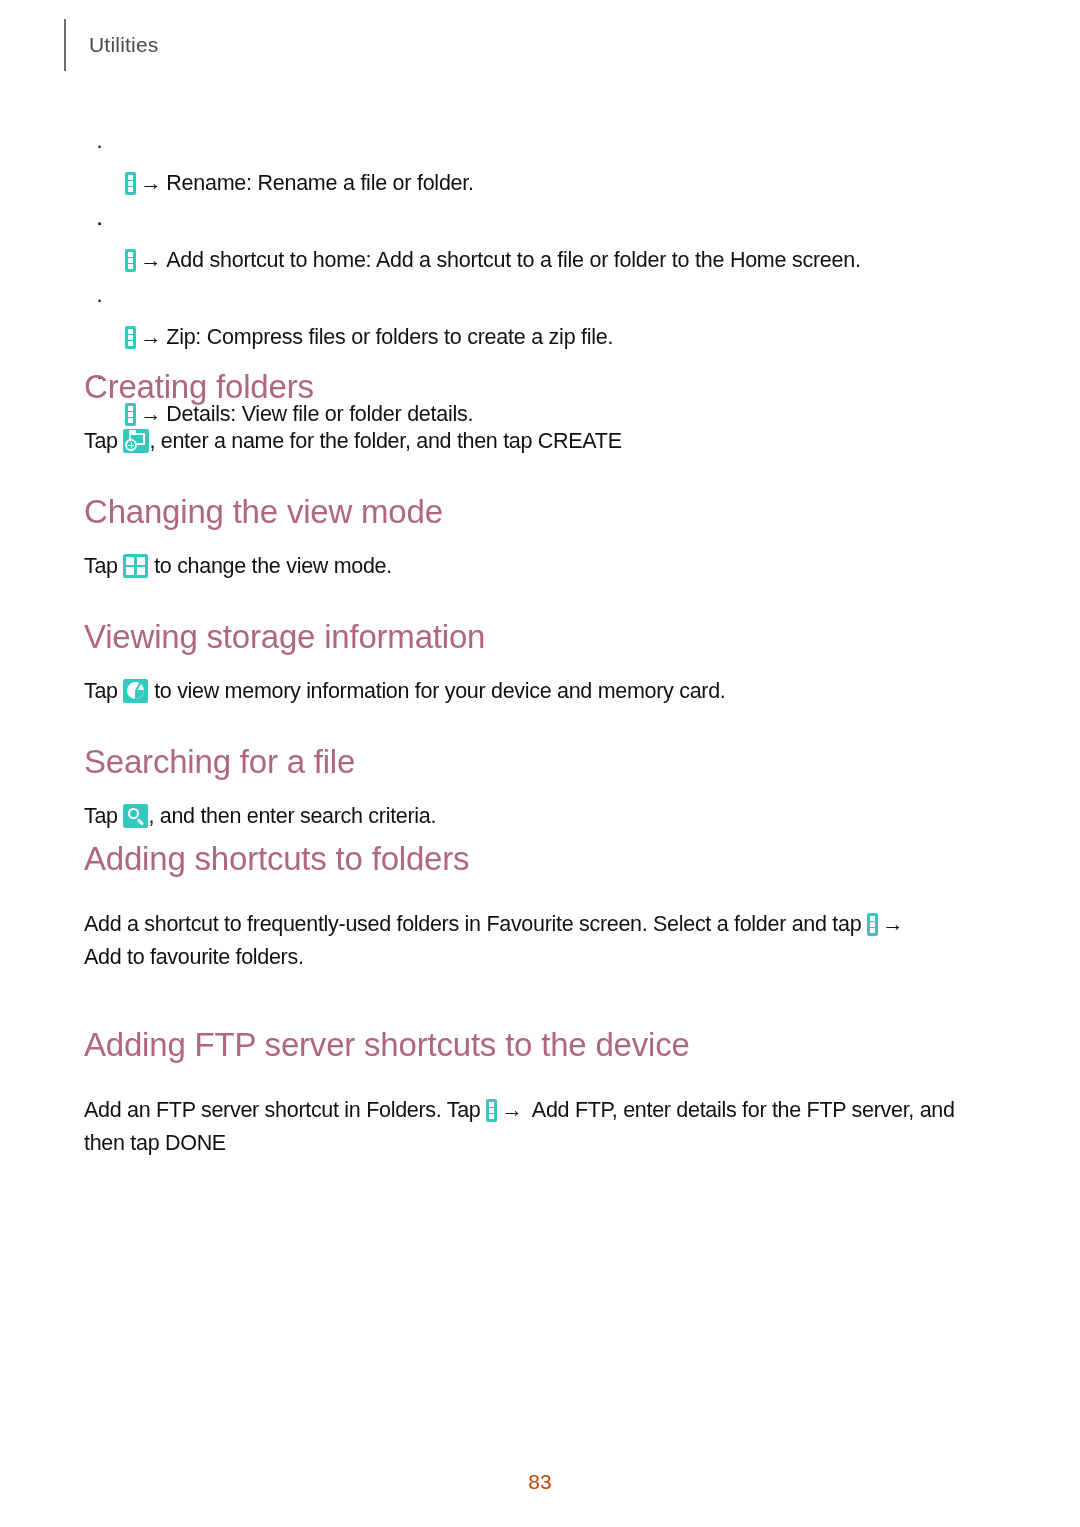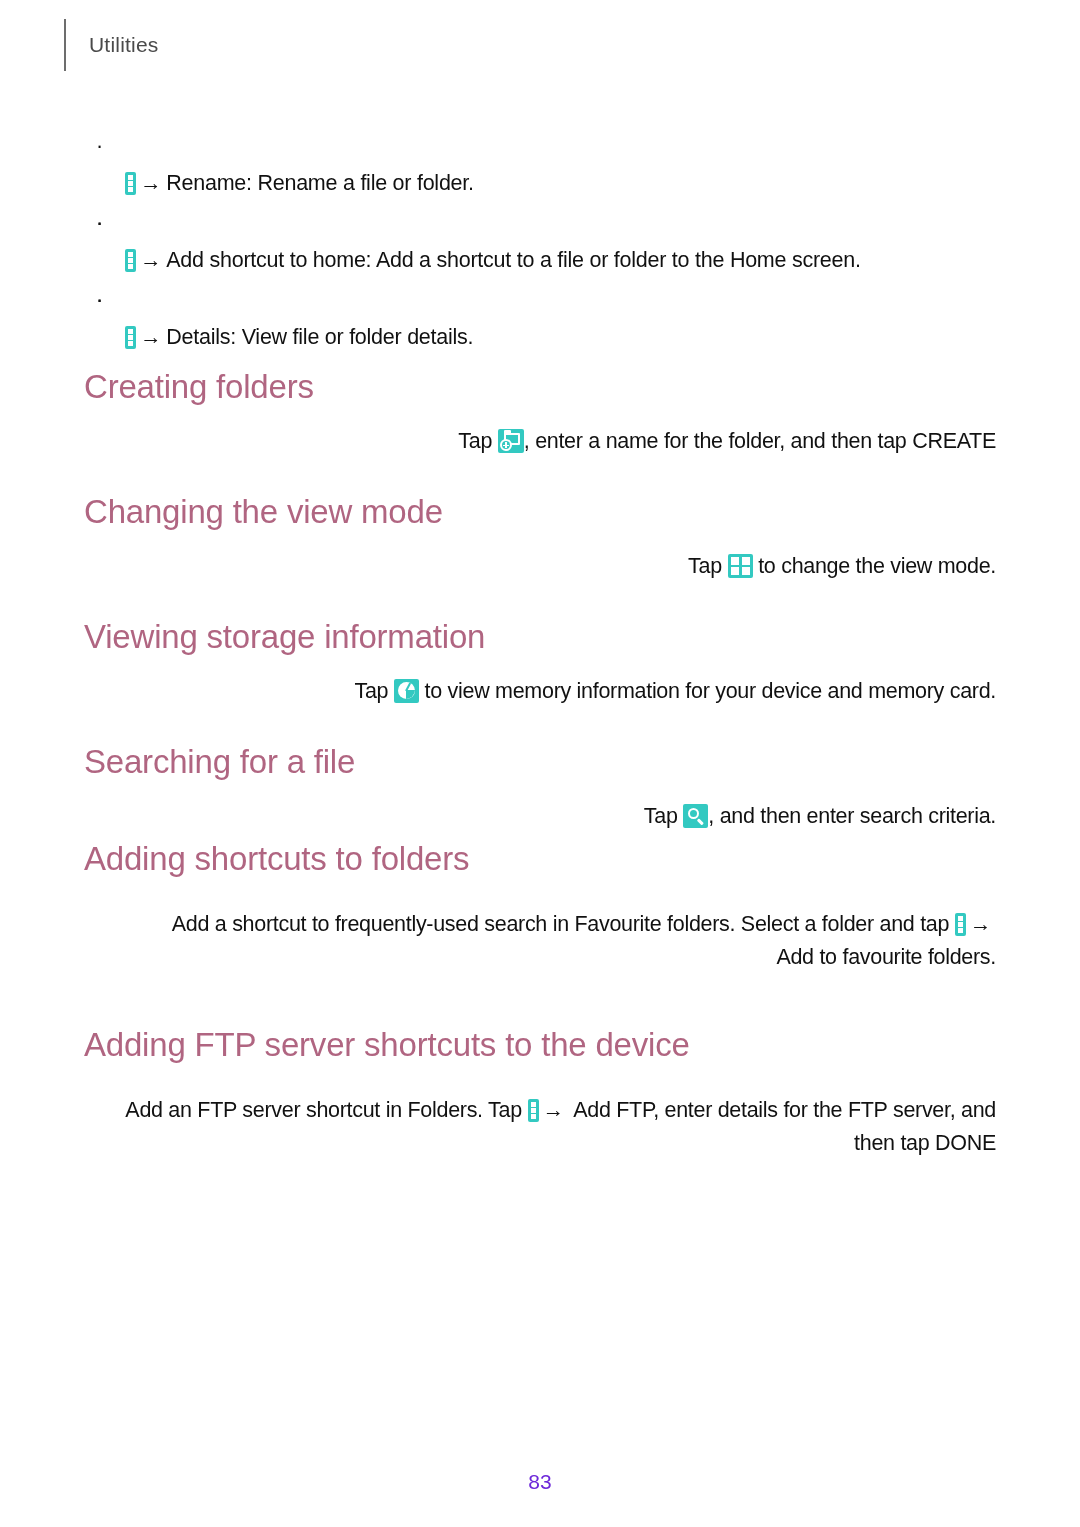--- a/index.html
+++ b/index.html
@@ -240,35 +240,34 @@
     letter-spacing: -0.2px;
     margin: 0;
     white-space: nowrap;
   }
   .para {
     font-size: 21.5px;
     line-height: 33px;
     color: #111111;
     letter-spacing: -0.3px;
     margin: 0;
-    text-align: right;
   }
   .para.nowrap { white-space: nowrap; }
 
   .sec { position: absolute; left: 0; width: 912px; }
 
   
   .folio {
     position: absolute;
     top: 1470px;
     left: 0;
     width: 1080px;
     text-align: center;
     font-size: 21px;
-    color: #6d28d9;
+    color: #c2410c;
   }
 </style>
 </head>
 <body>
 
 <div class="page">
 
   <div class="running-head">
     <div class="rh-rule"></div>
     <div class="rh-label">Utilities</div>
@@ -287,20 +286,21 @@
         <span class="dot">·</span>
       </li>
 
       <li class="bullet-item">
         <span class="dot">·</span>
         <span class="bl-body"><span class="ico ico-more"><i></i><i></i><i></i></span><span class="arrow">→</span><span>Add shortcut to home: Add a shortcut to a file or folder to the Home screen.</span></span>
       </li>
 
       <li class="bullet-item">
         <span class="dot">·</span>
+        <span class="bl-body"><span class="ico ico-more"><i></i><i></i><i></i></span><span class="arrow">→</span><span>Zip: Compress files or folders to create a zip file.</span></span>
       </li>
 
       <li class="bullet-item">
         <span class="dot">·</span>
         <span class="bl-body"><span class="ico ico-more"><i></i><i></i><i></i></span><span class="arrow">→</span><span>Details: View file or folder details.</span></span>
       </li>
 
     </ul>
 
     <div class="sec" style="top:242px">
@@ -318,21 +318,21 @@
       <p class="para nowrap" style="margin-top:19px"><span>Tap </span><span class="ico ico-search"><span class="lens"></span><span class="handle"></span></span><span>, and then enter search criteria.</span></p>
     </div>
 
     <div class="sec" style="top:492px">
       <h2 class="h2">Viewing storage information</h2>
       <p class="para nowrap" style="margin-top:19px"><span>Tap </span><span class="ico ico-storage"><span class="pie"></span><span class="slice"></span><span class="notch"></span></span><span> to view memory information for your device and memory card.</span></p>
     </div>
 
     <div class="sec" style="top:714px">
       <h2 class="h2">Adding shortcuts to folders</h2>
-      <p class="para" style="margin-top:30px"><span>Add a shortcut to frequently-used search in Favourite folders. Select a folder and tap </span><span class="ico ico-more"><i></i><i></i><i></i></span><span class="arrow">→</span><br><span>Add to favourite folders.</span></p>
+      <p class="para" style="margin-top:30px"><span>Add a shortcut to frequently-used folders in Favourite screen. Select a folder and tap </span><span class="ico ico-more"><i></i><i></i><i></i></span><span class="arrow">→</span><br><span>Add to favourite folders.</span></p>
     </div>
 
     <div class="sec" style="top:900px">
       <h2 class="h2">Adding FTP server shortcuts to the device</h2>
       <p class="para" style="margin-top:30px"><span>Add an FTP server shortcut in Folders. Tap </span><span class="ico ico-more"><i></i><i></i><i></i></span><span class="arrow">→</span><span> Add FTP, enter details for the FTP server, and</span><br><span>then tap DONE</span></p>
     </div>
 
   </div>
 
   <div class="folio">83</div>

